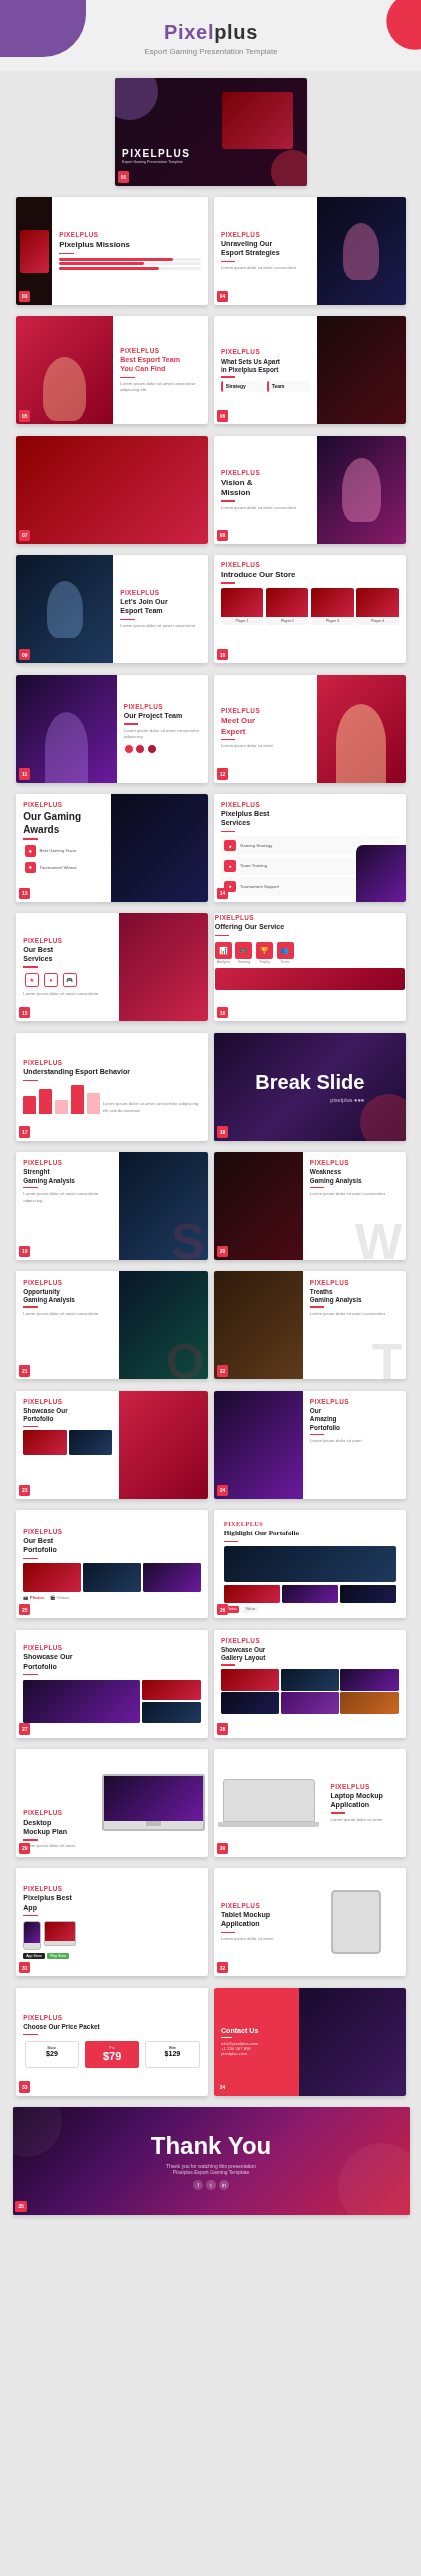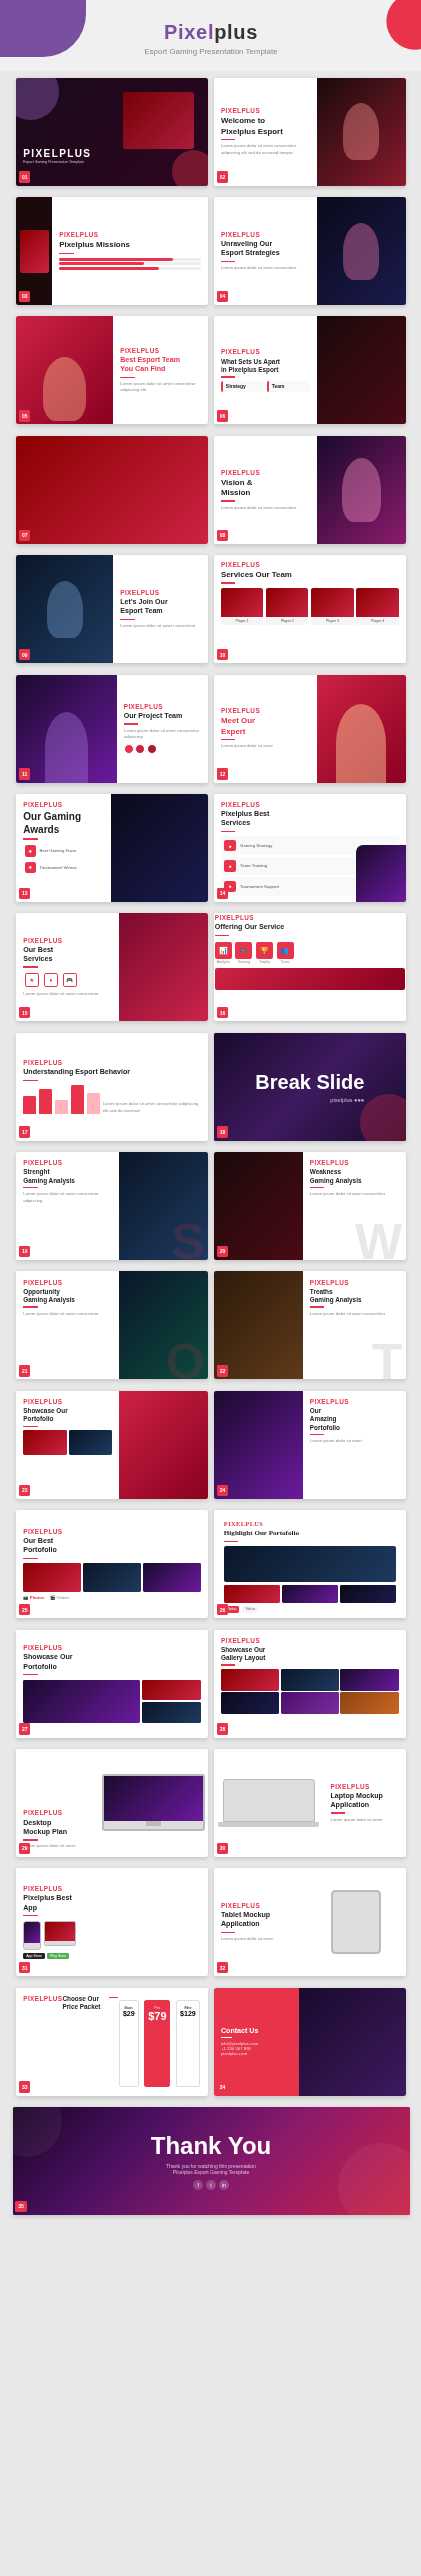--- a/index.html
+++ b/index.html
@@ -345,36 +345,20 @@
       <div style="position:absolute;top:-14.3px;left:-14.3px;width:57px;height:57px;background:#7b4fa0;border-radius:50%;opacity:0.5;"></div>
       <div style="position:absolute;bottom:-7.1px;right:-7.1px;width:43px;height:43px;background:#e8334a;border-radius:50%;opacity:0.4;"></div>
       <div style="position:absolute;top:14.3px;right:14.3px;width:71px;height:57px;background:linear-gradient(135deg,#8b0000,#cc2244);border-radius:2.9px;opacity:0.8;"></div>
       <div style="position:absolute;bottom:21.4px;left:7.1px;">
         <div style="font-size:10px;font-weight:900;color:#fff;letter-spacing:1.4px;text-transform:uppercase;">PIXELPLUS</div>
         <div style="font-size:3.6px;color:#ccc;margin-top:1.4px;">Esport Gaming Presentation Template</div>
       </div>
       <div class="slide-num">01</div>
     </div>
 
-    <div class="slide">
-      <div class="slide-half">
-        <div class="slide-half-left">
-          <div class="slide-heading">pixelplus</div>
-          <div class="slide-title" style="font-size:7.9px;">Welcome to<br>Pixelplus Esport</div>
-          <div class="red-underline"></div>
-          <div class="slide-text">Lorem ipsum dolor sit amet consectetur adipiscing elit sed do eiusmod tempor</div>
-        </div>
-        <div class="slide-half-right">
-          <div class="img-placeholder" style="background:linear-gradient(135deg,#1a0a0a,#8b1a2e);">
-            <div style="width:36px;height:57px;background:rgba(255,150,150,0.4);border-radius:50% 50% 30% 30%;"></div>
-          </div>
-        </div>
-      </div>
-      <div class="slide-num">02</div>
-    </div>
   </div>
 
   <div class="slides-row">
 
     <div class="slide">
       <div class="slide-half">
         <div style="width:36px;background:#1a0a0a;display:flex;align-items:center;justify-content:center;">
           <div style="width:29px;height:43px;background:linear-gradient(135deg,#8b0000,#cc2244);border-radius:2.1px;"></div>
         </div>
         <div class="slide-half-left" style="padding-left:7.1px;">
@@ -501,21 +485,21 @@
           <div class="red-underline"></div>
           <div class="slide-text">Lorem ipsum dolor sit amet consectetur</div>
         </div>
       </div>
       <div class="slide-num">09</div>
     </div>
 
     <div class="slide">
       <div style="padding:5.7px 7.1px;">
         <div class="slide-heading">pixelplus</div>
-        <div class="slide-title" style="font-size:7.9px;">Services Our Team</div>
+        <div class="slide-title" style="font-size:7.9px;">Introduce Our Store</div>
         <div class="red-underline"></div>
         <div class="team-cards">
           <div class="team-card">
             <div class="team-card-img" style="background:linear-gradient(135deg,#8b0000,#cc2244);"></div>
             <div class="team-card-text">Player 1</div>
           </div>
           <div class="team-card">
             <div class="team-card-img" style="background:linear-gradient(135deg,#8b0000,#cc2244);"></div>
             <div class="team-card-text">Player 2</div>
           </div>
@@ -957,21 +941,21 @@
           </div>
         </div>
       </div>
       <div class="slide-num">32</div>
     </div>
   </div>
 
   <div class="slides-row">
 
     <div class="slide">
-      <div style="padding:7.1px;height:100%;display:flex;flex-direction:row;justify-content:center;">
+      <div style="padding:7.1px;height:100%;display:flex;flex-direction:column;justify-content:center;">
         <div class="slide-heading">pixelplus</div>
         <div class="slide-title" style="font-size:6.4px;">Choose Our Price Packet</div>
         <div class="red-underline"></div>
         <div style="display:flex;gap:2.9px;margin-top:4.3px;">
           <div class="price-box">
             <div class="price-label">Basic</div>
             <div class="price-num" style="font-size:7.1px;">$29</div>
           </div>
           <div class="price-box active">
             <div class="price-label" style="color:rgba(255,255,255,0.8);">Pro</div>

